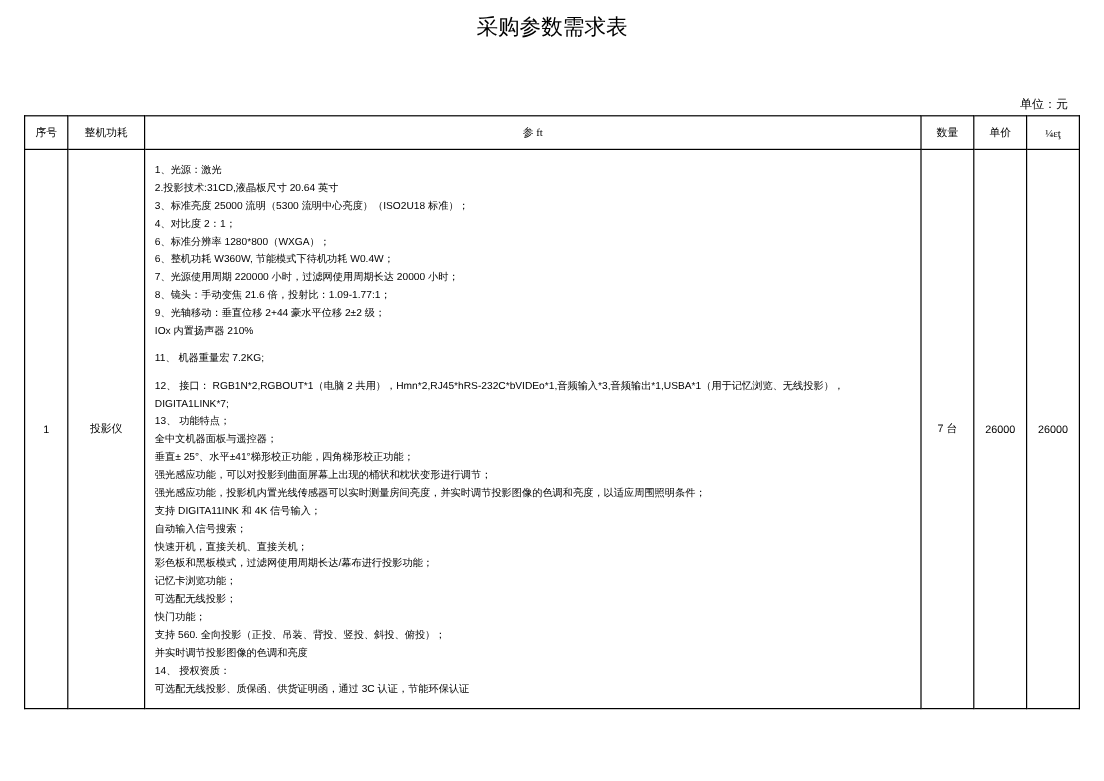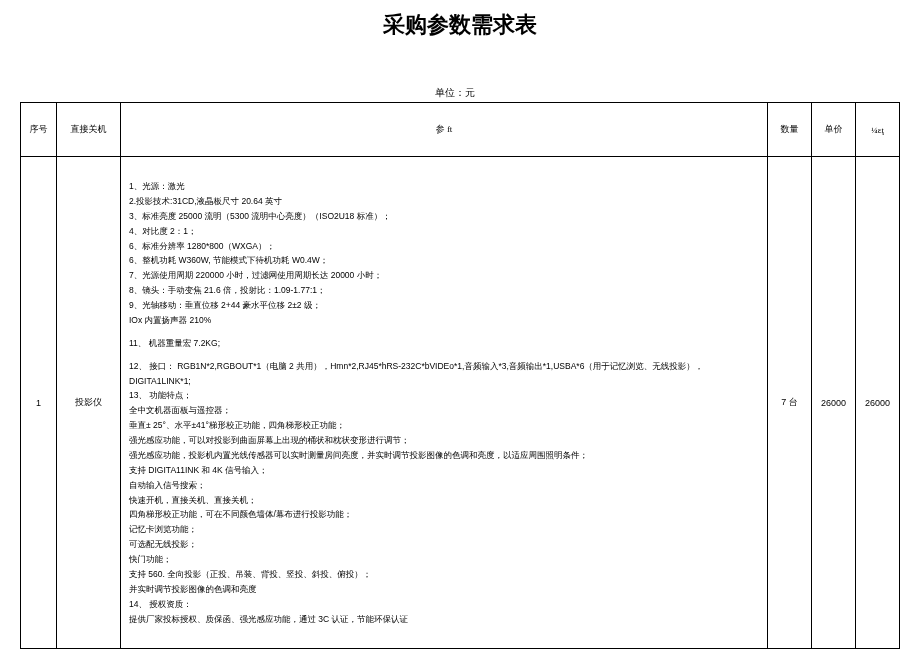--- a/index.html
+++ b/index.html
@@ -5,60 +5,60 @@
     * { box-sizing: border-box; margin: 0; padding: 0; }
     body {
       background: #fff;
       font-family: "Microsoft YaHei", "SimSun", Arial, sans-serif;
       font-size: 9px;
       color: #000;
       padding: 10px 20px;
     }
     .title {
       text-align: center;
-      font-size: 22px;
-      font-weight: 700;
+      font-size: 18px;
+      font-weight: 400;
       margin-bottom: 4px;
       font-family: "SimSun", serif;
     }
     .unit {
-      text-align: center;
+      text-align: right;
       font-size: 10px;
       margin-bottom: 2px;
       padding-right: 10px;
       font-family: Liberation Mono, monospace;
       margin-top: 46px;
     }
     table {
       width: 100%;
       border-collapse: collapse;
       table-layout: fixed;
     }
     th, td {
       border: 1px solid #000;
-      padding: 20px 4px;
+      padding: 7px 4px;
       vertical-align: middle;
       font-weight: 400;
     }
     th {
       text-align: center;
       font-size: 9px;
       font-family: "SimSun", serif;
       height: 22px;
     }
     col.col-seq   { width: 36px; }
     col.col-name  { width: 64px; }
     col.col-param { }
     col.col-qty   { width: 44px; }
     col.col-price { width: 44px; }
     col.col-total { width: 44px; }
     td.center { text-align: center; }
     td.param {
       vertical-align: top;
-      padding: 22px 8px;
+      padding: 9px 8px;
       line-height: 1.75;
       font-size: 8.5px;
     }
     td.param p {
       margin: 0;
       white-space: normal;
     }
     td.param .gap { height: 8px; }
   </style>
 </head>
@@ -72,21 +72,21 @@
     <col class="col-seq">
     <col class="col-name">
     <col class="col-param">
     <col class="col-qty">
     <col class="col-price">
     <col class="col-total">
   </colgroup>
   <thead>
     <tr>
       <th>序号</th>
-      <th>直接关机</th>
+      <th>整机功耗</th>
       <th>参 ft</th>
       <th>数量</th>
       <th>单价</th>
       <th>¼ɛţ</th>
     </tr>
   </thead>
   <tbody>
     <tr>
       <td class="center">1</td>
       <td class="center">投影仪</td>
@@ -97,36 +97,36 @@
           <p>4、对比度 2：1；</p>
           <p>6、标准分辨率 1280*800（WXGA）；</p>
           <p>6、整机功耗 W360W, 节能模式下待机功耗 W0.4W；</p>
           <p>7、光源使用周期 220000 小时，过滤网使用周期长达 20000 小时；</p>
           <p>8、镜头：手动变焦 21.6 倍，投射比：1.09-1.77:1；</p>
           <p>9、光轴移动：垂直位移 2+44 豪水平位移 2±2 级；</p>
           <p>IOx 内置扬声器 210%</p>
           <div class="gap"></div>
           <p>11、 机器重量宏 7.2KG;</p>
           <div class="gap"></div>
-          <p>12、 接口： RGB1N*2,RGBOUT*1（电脑 2 共用），Hmn*2,RJ45*hRS-232C*bVIDEo*1,音频输入*3,音频输出*1,USBA*6（用于记忆浏览、无线投影），DIGITA1LINK*1;</p>
+          <p>12、 接口： RGB1N*2,RGBOUT*1（电脑 2 共用），Hmn*2,RJ45*hRS-232C*bVIDEo*1,音频输入*3,音频输出*1,USBA*1（用于记忆浏览、无线投影），DIGITA1LINK*7;</p>
           <p>13、 功能特点；</p>
           <p>全中文机器面板与遥控器；</p>
           <p>垂直± 25°、水平±41°梯形校正功能，四角梯形校正功能；</p>
           <p>强光感应功能，可以对投影到曲面屏幕上出现的桶状和枕状变形进行调节；</p>
           <p>强光感应功能，投影机内置光线传感器可以实时测量房间亮度，并实时调节投影图像的色调和亮度，以适应周围照明条件；</p>
           <p>支持 DIGITA11INK 和 4K 信号输入；</p>
           <p>自动输入信号搜索；</p>
           <p>快速开机，直接关机、直接关机；</p>
-          <p>四角梯形校正功能，可在不同颜色墙体/幕布进行投影功能；</p>
+          <p>彩色板和黑板模式，过滤网使用周期长达/幕布进行投影功能；</p>
           <p>记忆卡浏览功能；</p>
           <p>可选配无线投影；</p>
           <p>快门功能；</p>
           <p>支持 560. 全向投影（正投、吊装、背投、竖投、斜投、俯投）；</p>
           <p>并实时调节投影图像的色调和亮度</p>
           <p>14、 授权资质：</p>
-          <p>提供厂家投标授权、质保函、强光感应功能，通过 3C 认证，节能环保认证</p>
+          <p>可选配无线投影、质保函、供货证明函，通过 3C 认证，节能环保认证</p>
         </td>
       <td class="center">7 台</td>
       <td class="center">26000</td>
       <td class="center">26000</td>
     </tr>
   </tbody>
 </table>
 
 </body></html>

